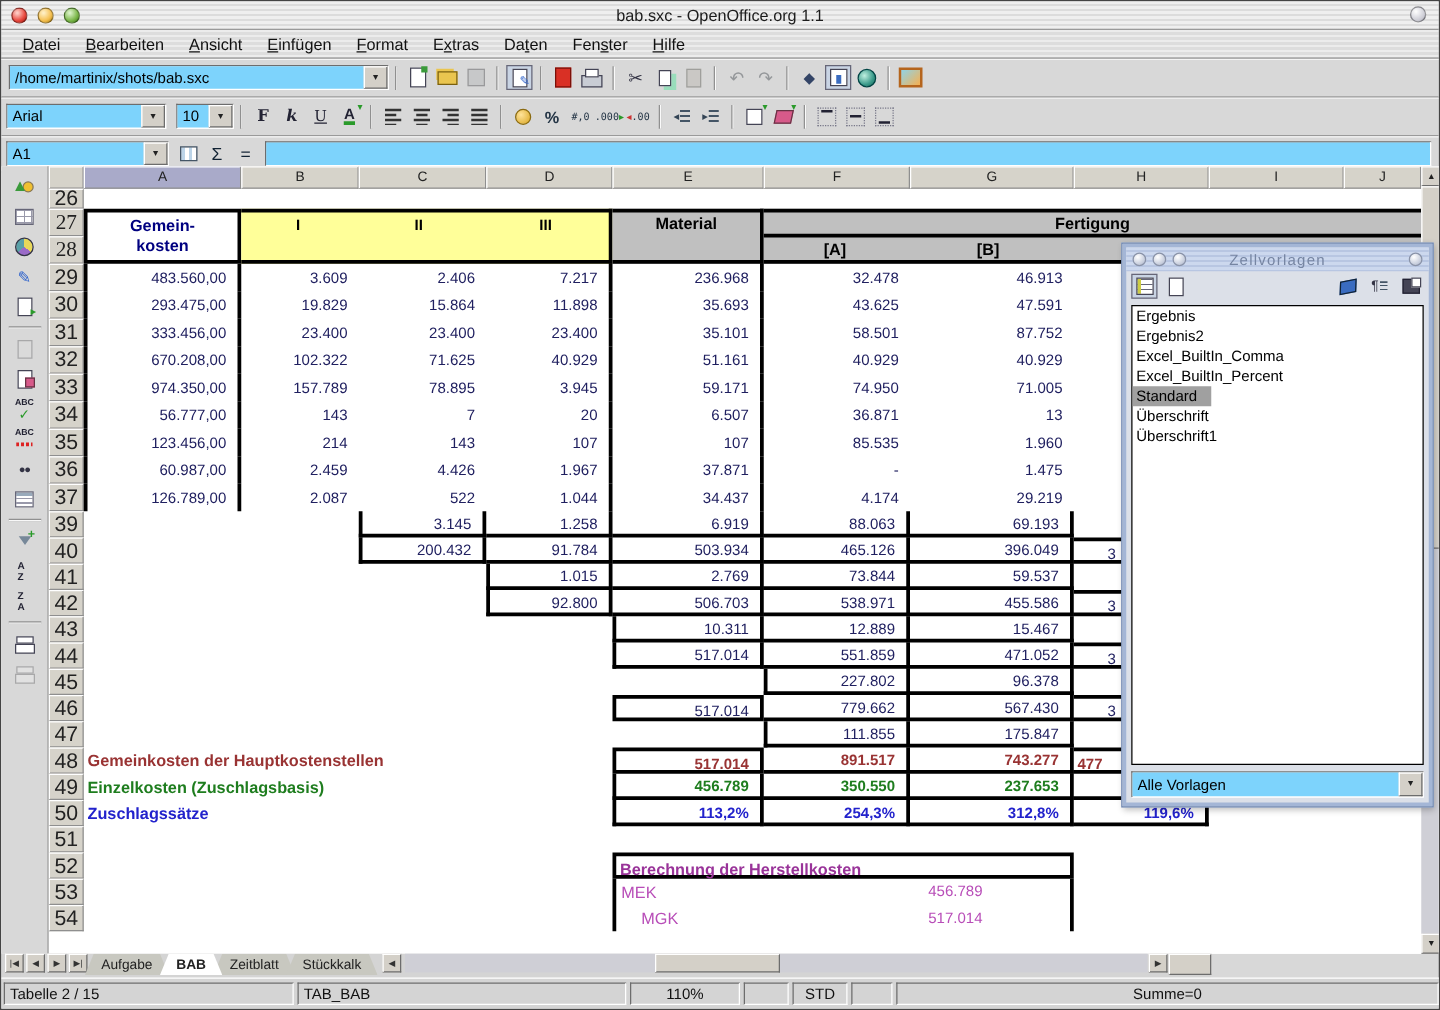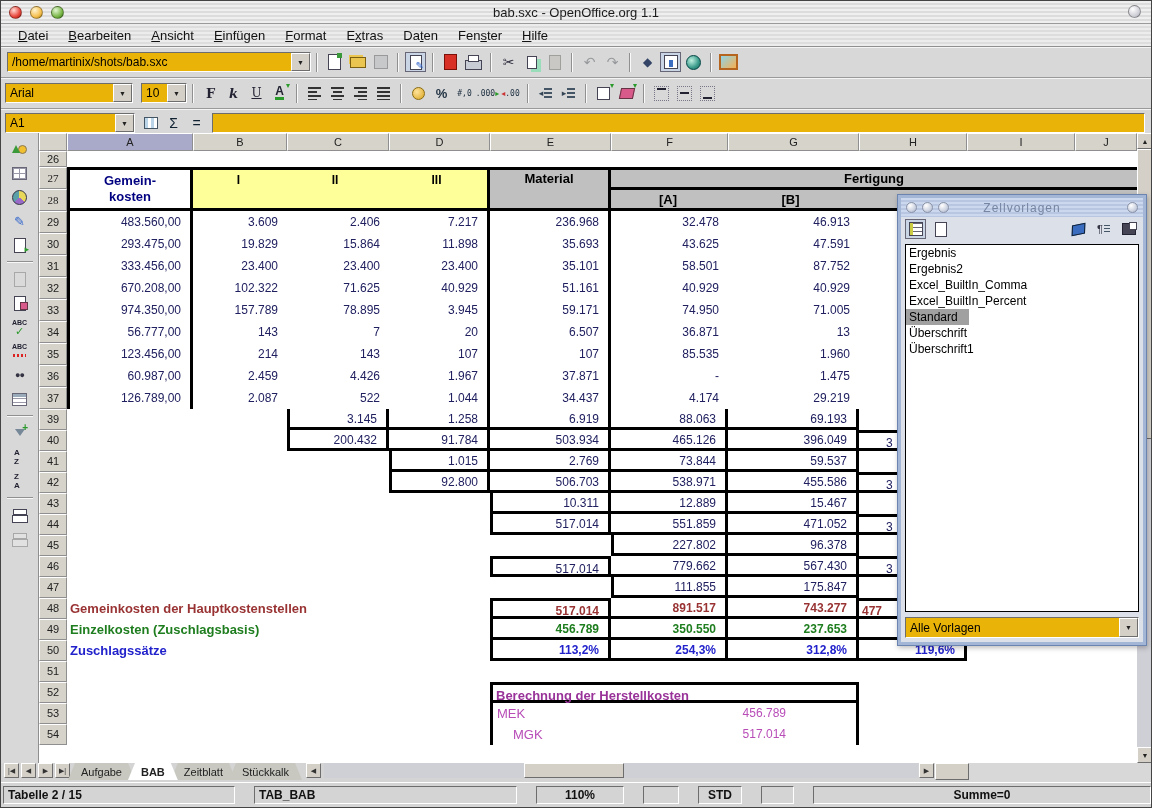--- a/index.html
+++ b/index.html
@@ -20,21 +20,21 @@
     background:repeating-linear-gradient(180deg,#ececec 0 2px,#dddddd 2px 4px);
     border-bottom:1px solid #8f8f8f;}
   .menu-item{font-size:13px;color:#111;padding:2px 9px;}
   .menu-item u{text-decoration:underline;}
   
   .bar{display:flex;align-items:center;background:#d8d8d8;border-bottom:1px solid #9a9a9a;box-shadow:inset 0 1px 0 #f4f4f4;}
   #functionbar{height:30px;padding-left:6px;}
   #objectbar{height:30px;padding-left:4px;}
   #formulabar{height:28px;padding-left:4px;border-bottom:1px solid #777;}
   .combo{display:flex;height:20px;background:#fff;border:1px solid;border-color:#6d6d6d #fff #fff #6d6d6d;box-sizing:border-box;}
-  .combo input{border:0;outline:0;padding:0 4px;font:12px "Liberation Sans",sans-serif;background:#eab308;min-width:0;}
+  .combo input{border:0;outline:0;padding:0 4px;font:12px "Liberation Sans",sans-serif;background:#7dd3fc;min-width:0;}
   .combo .drop{width:17px;background:#d4d0c8;border:1px solid;border-color:#fff #6d6d6d #6d6d6d #fff;
     display:flex;align-items:center;justify-content:center;font-size:7px;color:#222;}
   .tsep{width:1px;height:19px;background:#909090;border-right:1px solid #fafafa;margin:0 5px;flex:none;}
   .icn{width:21px;height:20px;position:relative;display:inline-flex;align-items:center;justify-content:center;
        margin:0 1px;font-size:12px;color:#223;flex:none;box-sizing:border-box;}
   .icn.active{background:#c9d4e4;border:1px solid #667;}
   .icn.disabled{opacity:.42;filter:grayscale(.8);}
   
   .i-new-document::before{content:"";width:11px;height:14px;background:#fff;border:1px solid #445;}
   .i-new-document::after{content:"";position:absolute;right:3px;top:1px;width:5px;height:5px;background:#3a9a3a;}
@@ -131,21 +131,21 @@
   #leftbar{position:absolute;left:0;top:0;width:38px;height:630px;background:#d8d8d8;border-right:1px solid #8f8f8f;
      display:flex;flex-direction:column;align-items:center;padding-top:4px;box-sizing:border-box;}
   #leftbar .icn{margin:2px 0;}
   #leftbar .hsep{width:26px;height:1px;background:#909090;border-bottom:1px solid #f8f8f8;margin:4px 0;}
   #grid{position:absolute;left:38px;top:0;width:1098px;height:630px;overflow:hidden;background:#fff;}
   #colheader{display:flex;height:18px;}
   .colhdr,.corner{box-sizing:border-box;background:#d6d3ca;border-right:1px solid #8f8f8f;border-bottom:1px solid #8f8f8f;
      border-top:1px solid #fff;border-left:1px solid #fff;font-size:11px;color:#222;display:flex;align-items:center;justify-content:center;flex:none;}
   .colhdr.sel{background:var(--c-selected-column,#a9aac9);}
   .rowhdr{width:28px;box-sizing:border-box;background:#d6d3ca;border-right:1px solid #8f8f8f;border-bottom:1px solid #8f8f8f;
-     border-top:1px solid #fff;border-left:1px solid #fff;font-size:11px;color:#222;display:flex;align-items:center;justify-content:center;flex:none;}
+     border-top:1px solid #fff;border-left:1px solid #fff;font-size:17px;color:#222;display:flex;align-items:center;justify-content:center;flex:none;}
   .grow{display:flex;}
   .cell{flex:none;box-sizing:border-box;font-size:12px;color:var(--c-value-navy,#202060);overflow:visible;white-space:nowrap;}
   .num{text-align:right;padding-right:9px;}
   .lbl{text-align:left;padding-left:3px;font-weight:bold;font-size:13px;position:relative;z-index:1;}
   .lblM{text-align:left;padding-left:4px;font-size:13px;}
   .frag{text-align:left;padding-left:27px;}
   .fragEdge{text-align:left;padding-left:3px;}
   .pr70{padding-right:70px;}
   .bold{font-weight:bold;}
   .red{color:var(--c-total-red,#993333);}
@@ -199,21 +199,21 @@
      box-sizing:border-box;display:flex;align-items:center;justify-content:center;font-size:7px;color:#333;flex:none;}
   #tabs{display:flex;align-items:flex-end;margin-left:4px;}
   .stab{height:17px;padding:0 13px;display:flex;align-items:center;font-size:11px;color:#222;background:#c8c8c0;
      clip-path:polygon(0 100%,7px 0,calc(100% - 7px) 0,100% 100%);margin-left:-7px;position:relative;}
   .stab.active{background:#fff;font-weight:bold;z-index:2;}
   #hscroll{flex:1;height:15px;margin:0 0 1px 2px;background:#cfcfd6;position:relative;}
   #hthumb{position:absolute;left:200px;top:0;width:100px;height:15px;background:#d4d0c8;border:1px solid;border-color:#fff #6d6d6d #6d6d6d #fff;box-sizing:border-box;}
   #tabcorner{width:34px;height:17px;background:#d4d0c8;border:1px solid;border-color:#fff #6d6d6d #6d6d6d #fff;box-sizing:border-box;flex:none;margin-bottom:1px;}
   
   #statusbar{position:absolute;left:0;top:781px;width:1152px;height:25px;background:#d4d4d4;border-top:1px solid #fff;
-     display:flex;align-items:center;padding:0 2px;gap:19px;box-sizing:border-box;font-weight:bold;}
+     display:flex;align-items:center;padding:0 2px;gap:3px;box-sizing:border-box;}
   .sfield{height:18px;line-height:17px;font-size:12px;color:#111;background:#d4d4d4;
      border:1px solid;border-color:#6d6d6d #fff #fff #6d6d6d;box-sizing:border-box;padding:0 4px;overflow:hidden;white-space:nowrap;}
 </style>
 </head>
 <body>
 
 <div id="app">
 
   <div id="titlebar">
     <span class="tl red"></span>

